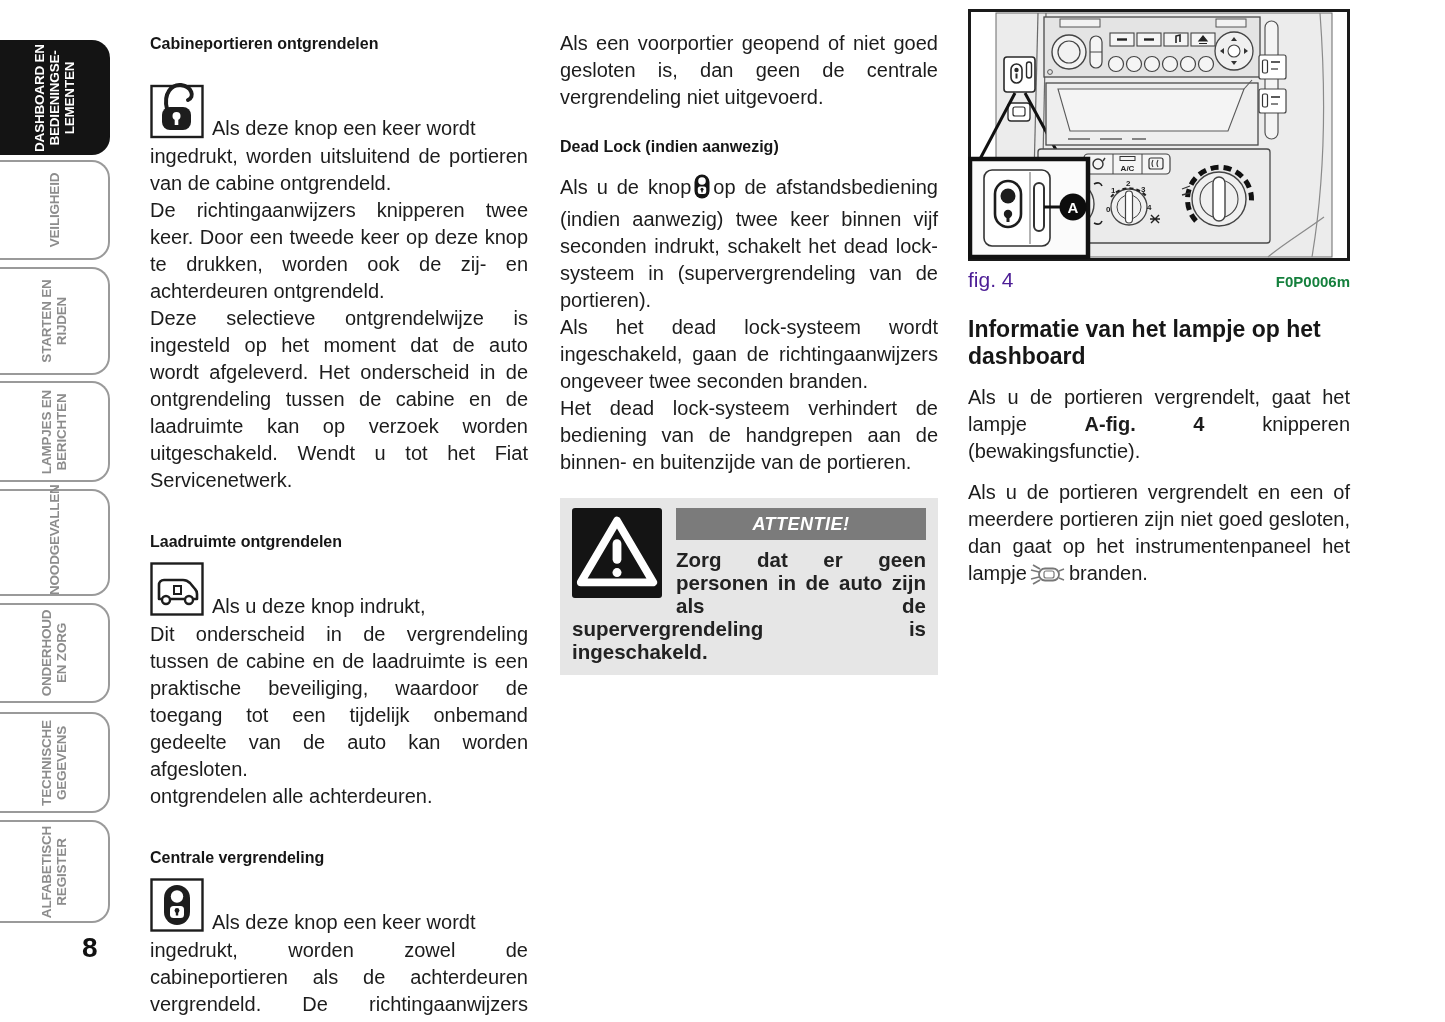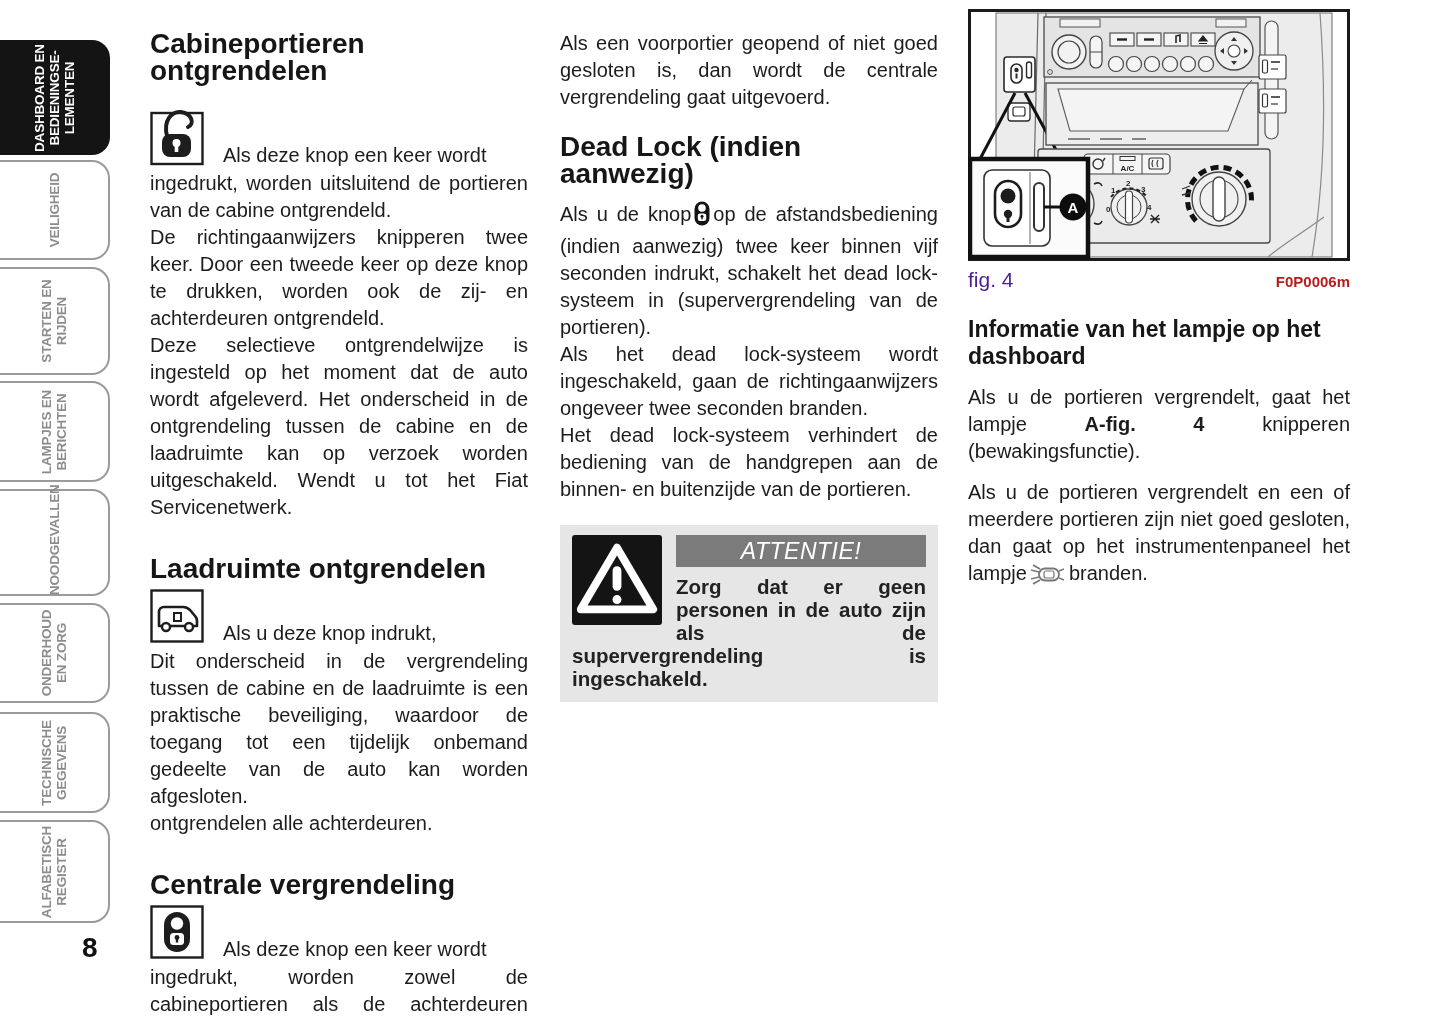--- a/index.html
+++ b/index.html
@@ -21,45 +21,45 @@
     text-align:center;font-weight:bold;font-size:13.5px;line-height:15px;
     letter-spacing:-.2px;color:#8c8c8c;white-space:normal;
   }
   .tab.active .tab-label{color:#ffffff;}
   #page-number{position:absolute;left:82px;top:932px;font-weight:bold;font-size:28px;color:#111;}
   
   .col{position:absolute;top:30px;}
   #col1{left:150px;width:378px;}
   #col2{left:560px;width:378px;}
   #col3{left:968px;width:382px;top:9px;}
-  h3{margin:0;font-size:28px;line-height:27px;font-weight:bold;color:#161616;}
+  h3{margin:0;font-size:16px;line-height:27px;font-weight:bold;color:#161616;}
   .h-gap{margin-top:34px;}
   p.just{margin:0;text-align:justify;font-size:20px;line-height:27px;color:#1c1c1c;}
   .ptop{margin-top:13px;}
-  .icon-row{display:flex;align-items:flex-end;gap:19px;margin-top:6px;}
+  .icon-row{display:flex;align-items:flex-end;gap:8px;margin-top:6px;}
   .icon-row .lead{font-size:20px;line-height:27px;padding-bottom:1px;}
   .sq-icon{flex:0 0 auto;}
   .inline-ic{vertical-align:-5px;margin:0 3px;}
   .bold-inline{font-weight:bold;}
   
   .warn-box{
     margin-top:22px;background:#e6e6e6;padding:10px 12px 12px 12px;box-sizing:border-box;
   }
   .warn-icon{float:left;width:90px;height:90px;margin-right:14px;}
   .warn-bar{
     overflow:hidden;background:#7b7b7b;height:32px;margin-bottom:8px;
     display:flex;align-items:center;justify-content:center;
   }
-  .warn-bar span{color:#fff;font-weight:normal;font-style:italic;font-size:23px;letter-spacing:.5px;}
+  .warn-bar span{color:#fff;font-weight:bold;font-style:italic;font-size:18px;letter-spacing:.5px;}
   .warn-text{margin:0;font-weight:bold;font-size:20.5px;line-height:23px;color:#222;text-align:justify;}
   .warn-clear{clear:both;}
   
   .fig-caption-row{display:flex;justify-content:space-between;align-items:baseline;margin-top:3px;}
   .fig-caption{font-size:21px;color:#4c1d95;}
-  .fig-code{font-size:15px;font-weight:bold;color:#b91c1c;}
+  .fig-code{font-size:15px;font-weight:bold;color:#15803d;}
   #col3 h3{margin-top:24px;font-size:23px;}
   #col3 p.just{margin-top:14px;}
 </style>
 </head>
 <body>
 
 <div>
   <div class="tab active" style="top:40px;height:115px;">
     <div class="tab-label" style="width:108px;">DASHBOARD EN BEDIENINGSE- LEMENTEN</div>
   </div>
@@ -132,21 +132,21 @@
         <circle cx="27" cy="33.5" r="2.4" fill="#1d1d1d"></circle>
         <rect x="25.8" y="33.5" width="2.4" height="5" fill="#1d1d1d"></rect>
       </svg>
     </span>
     <span class="lead">Als deze knop een keer wordt</span>
   </div>
   <p class="just">ingedrukt, worden zowel de cabineportieren als de achterdeuren vergrendeld. De richtingaanwijzers knipperen een keer.</p>
 </div>
 
 <div id="col2" class="col">
-  <p class="just">Als een voorportier geopend of niet goed gesloten is, dan wordt de centrale vergrendeling gaat uitgevoerd.</p>
+  <p class="just">Als een voorportier geopend of niet goed gesloten is, dan geen de centrale vergrendeling niet uitgevoerd.</p>
   <h3 style="margin-top:22px;margin-bottom:14px;">Dead Lock (indien aanwezig)</h3>
   <p class="just"><span>Als u de knop</span><span class="inline-ic"><svg width="16" height="25" viewBox="0 0 16 25">
           <rect x="0.5" y="0.5" width="15" height="24" rx="7.5" fill="#141414"></rect>
           <circle cx="8" cy="7" r="3.8" fill="#fff"></circle>
           <rect x="3.8" y="12.4" width="8.4" height="7.6" rx="2.2" fill="#fff"></rect>
           <circle cx="8" cy="15.2" r="1.5" fill="#141414"></circle>
           <rect x="7.3" y="15.2" width="1.4" height="3.2" fill="#141414"></rect>
         </svg></span><span>op de afstandsbediening (indien aanwezig) twee keer binnen vijf seconden indrukt, schakelt het dead lock-systeem in (supervergrendeling van de portieren).</span></p>
   <p class="just ptop">Als het dead lock-systeem wordt ingeschakeld, gaan de richtingaanwijzers ongeveer twee seconden branden.</p>
   <p class="just ptop">Het dead lock-systeem verhindert de bediening van de handgrepen aan de binnen- en buitenzijde van de portieren.</p>

